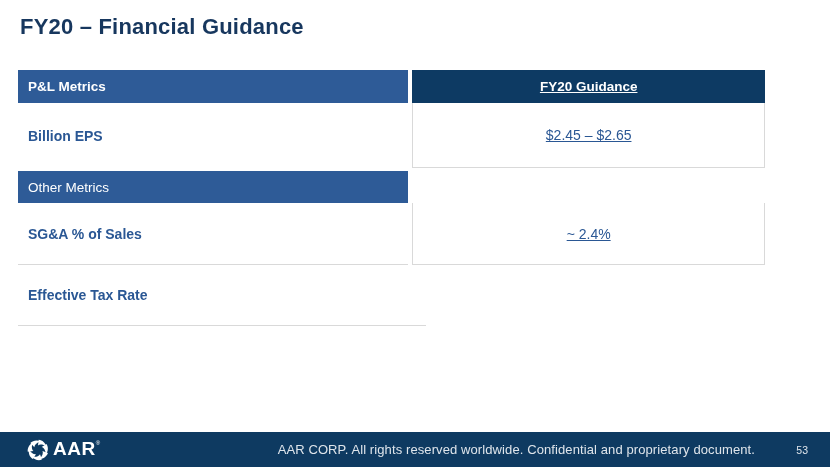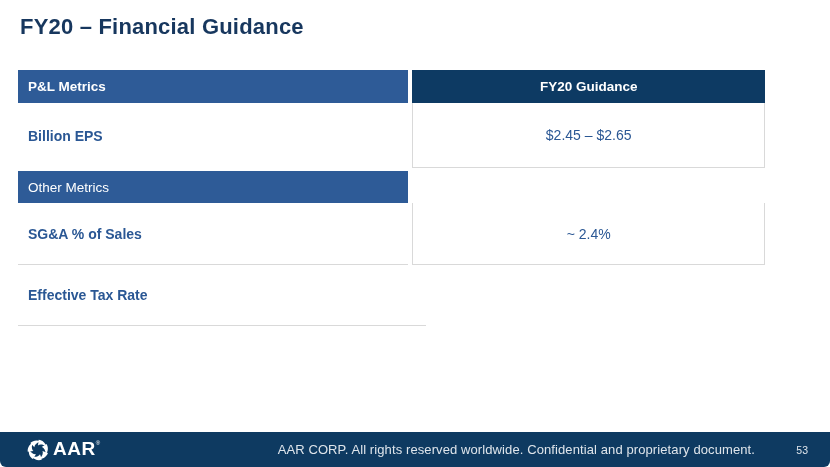--- a/index.html
+++ b/index.html
@@ -2,32 +2,31 @@
 <html><head>
 <meta charset="utf-8">
 <style>
   html,body { margin:0; padding:0; background:#ffffff; }
   .slide {
     position:relative;
     width:830px; height:467px;
     background:#ffffff;
     font-family:"Liberation Sans", sans-serif;
     overflow:hidden;
-    border-radius:6px;
   }
   .title {
     position:absolute; top:14px; left:20px; margin:0;
     font-size:22px; font-weight:bold; color:#17375E;
     letter-spacing:0.2px;
   }
   .table { position:absolute; left:18px; top:70px; width:747px; }
   .row { display:flex; }
   .cell { box-sizing:border-box; display:flex; align-items:center; }
   .cell.left  { width:408px; padding-left:10px;text-align:center; }
-  .cell.right { width:369px; margin-left:4px; justify-content:center; text-align:center; }
+  .cell.right { width:369px; margin-left:4px; justify-content:center; text-align:center;text-decoration:underline; }
 
   .header-row { height:33px; }
   .header-row .left  { background:#2E5B97; color:#ffffff; font-weight:bold; font-size:13.5px; }
   .header-row .right { background:#0D3A63; color:#ffffff; font-weight:bold; font-size:13.5px; }
 
   .data-row .left  { font-weight:bold; font-size:14px; color:#2A5794; }
   .data-row .right { font-size:14px; color:#2A5794;
                      border-left:1px solid #D9D9D9; border-right:1px solid #D9D9D9; }
 
   .row-sales   { height:57px; }

